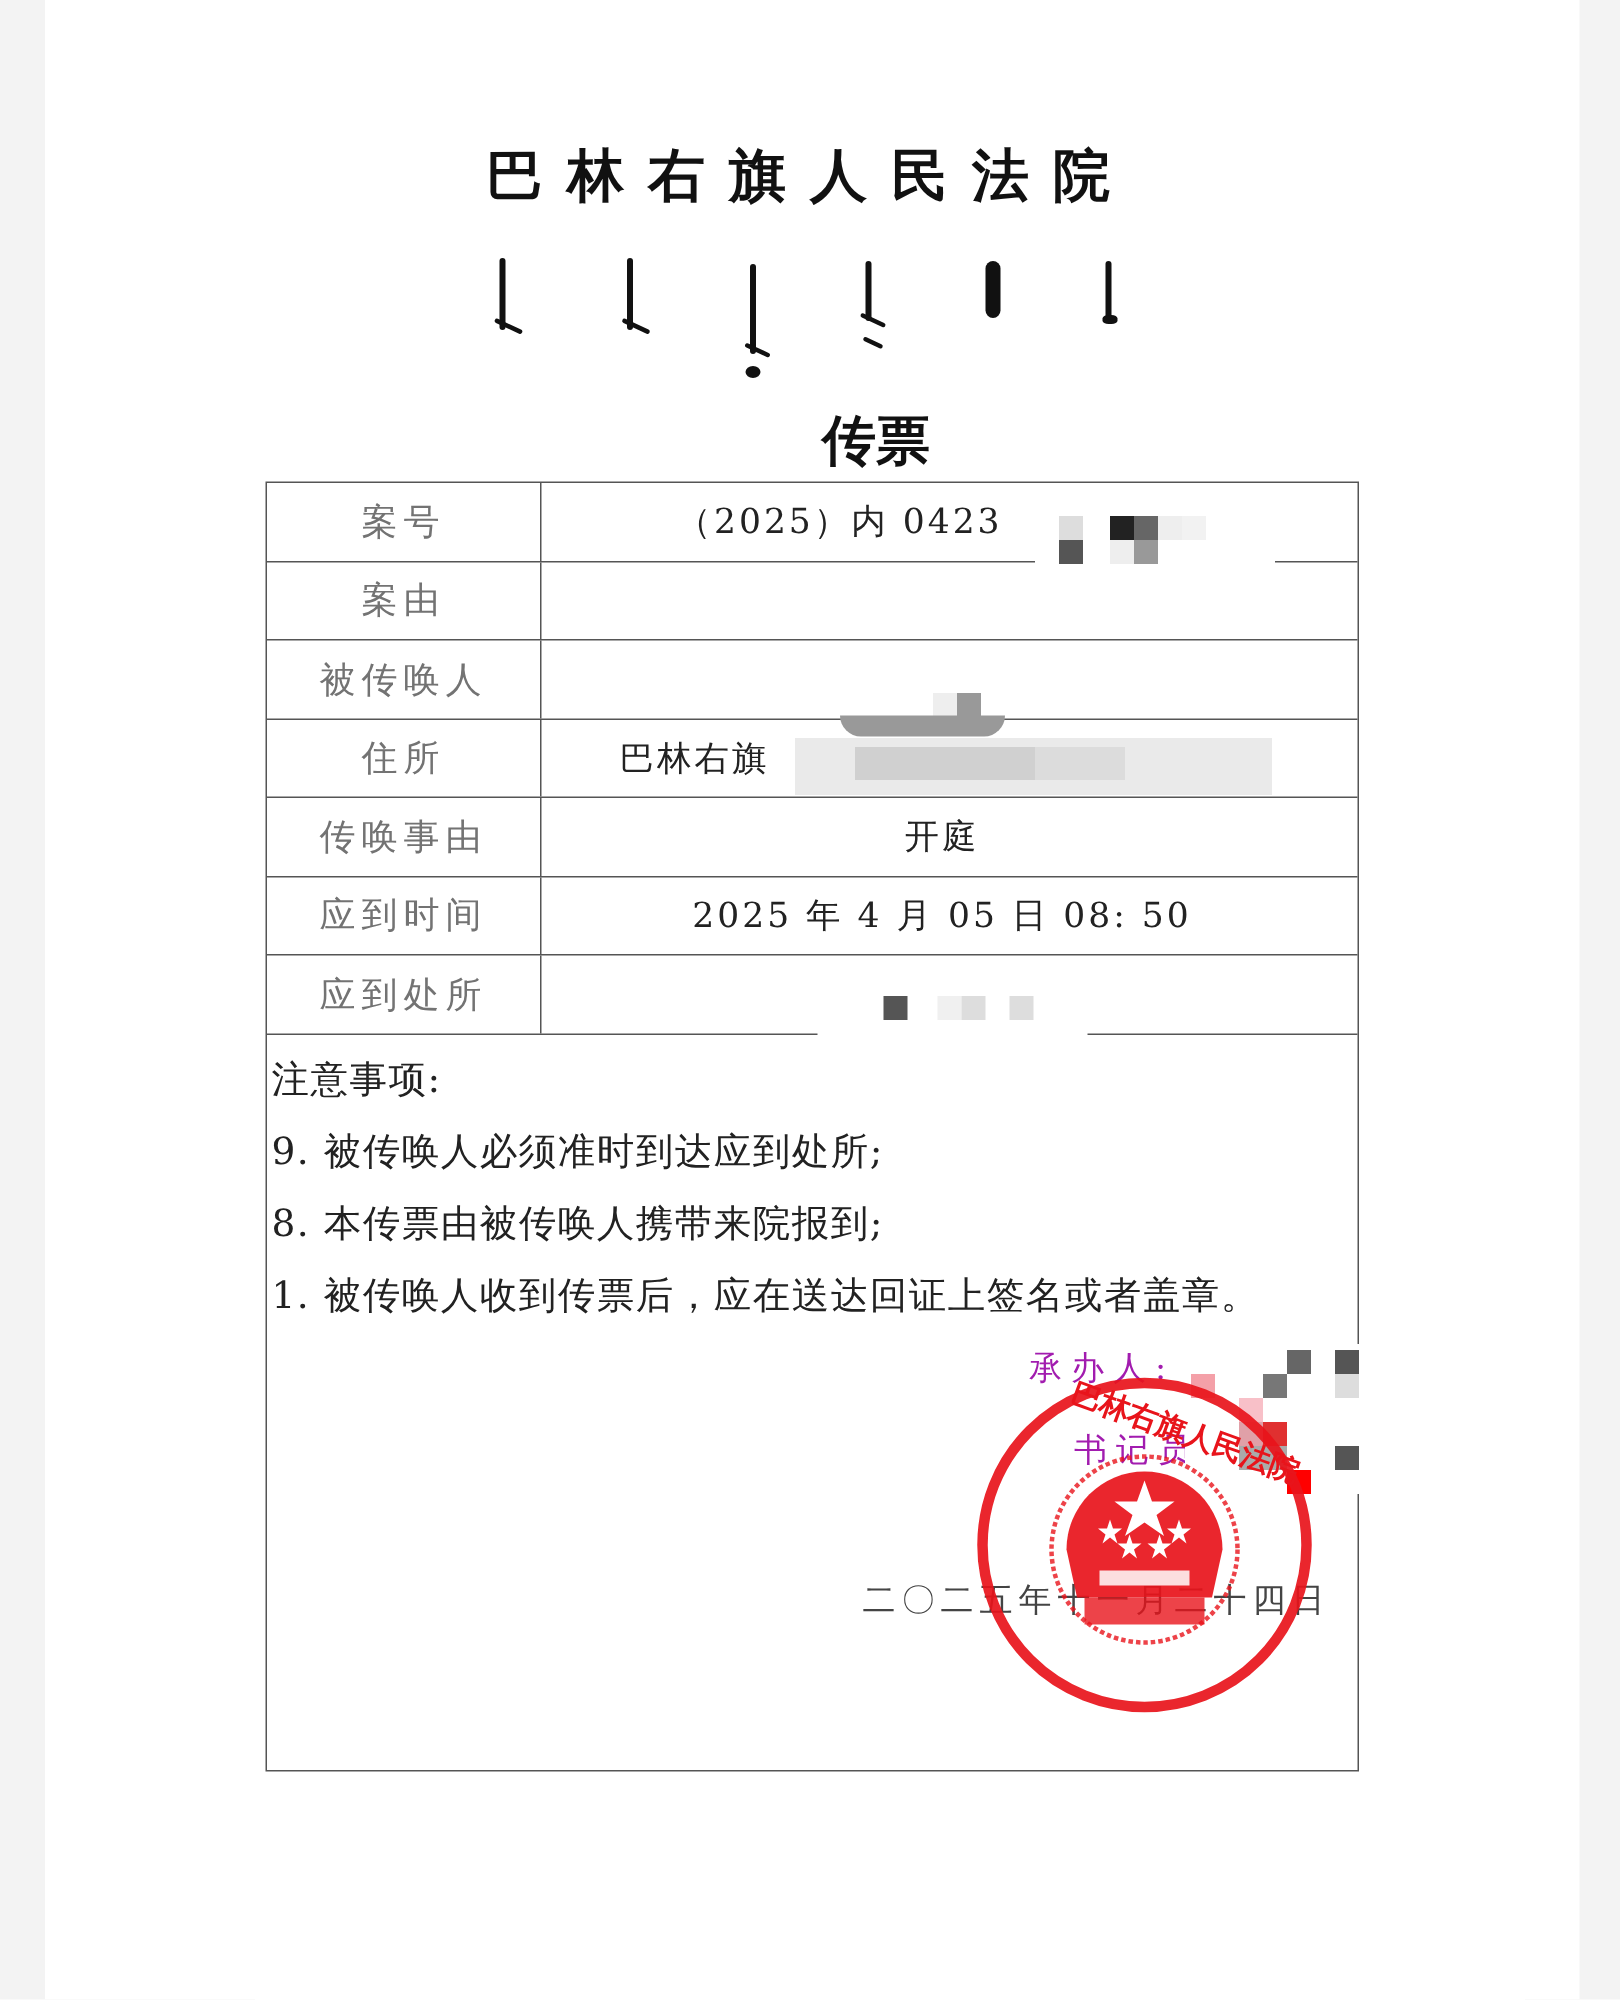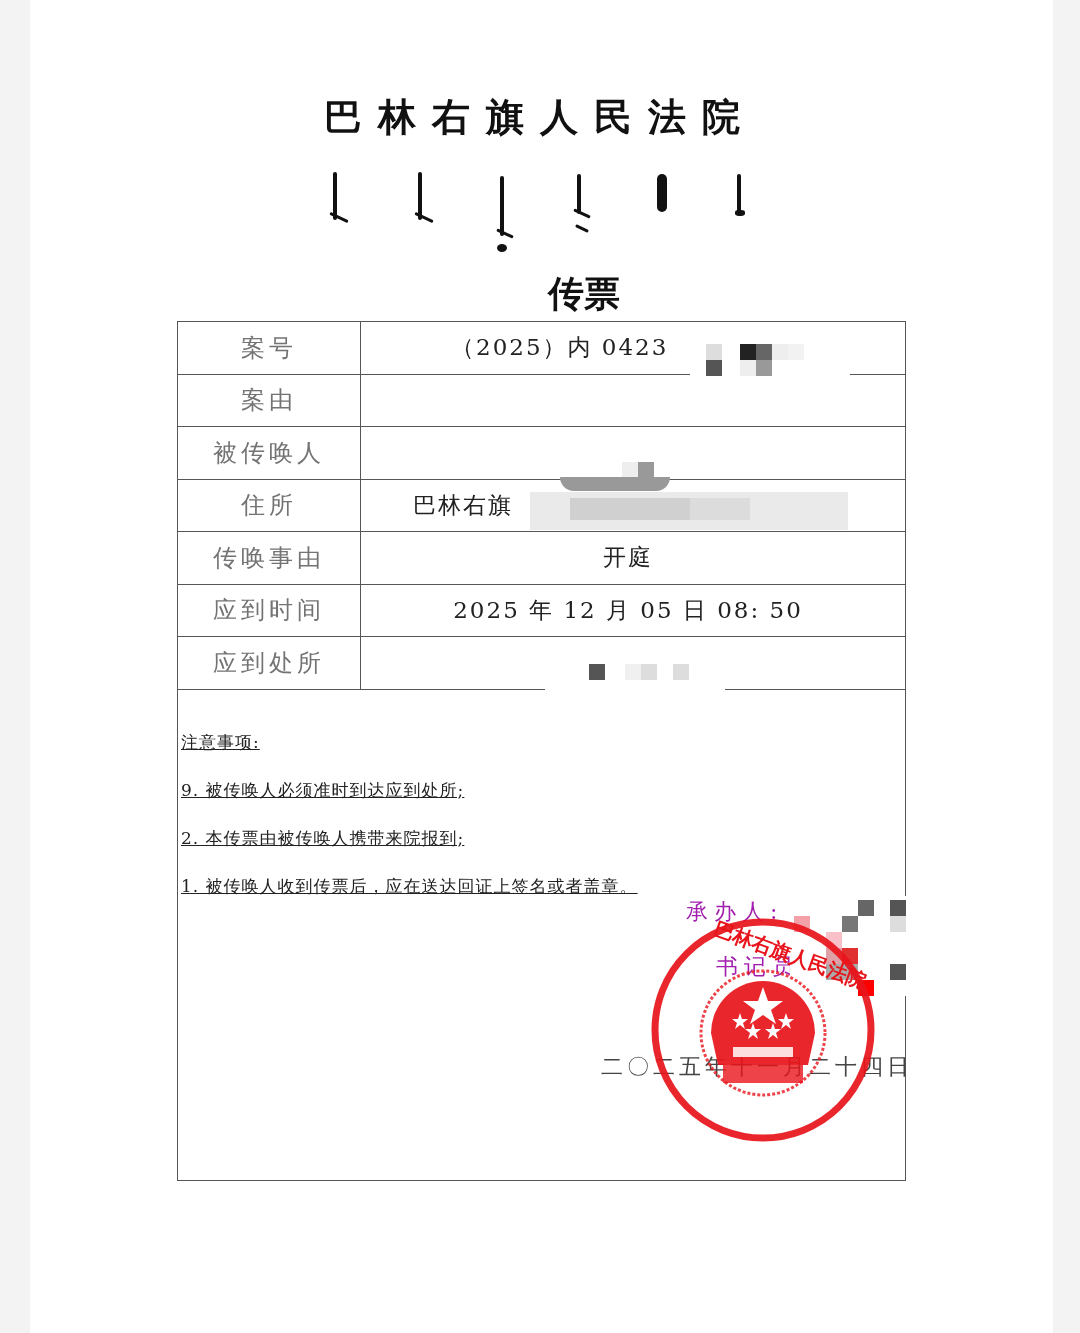--- a/index.html
+++ b/index.html
@@ -34,29 +34,29 @@
     position:absolute; left:0; top:0; width:183px; height:100%; border-right:1.5px solid #555;
     box-sizing:border-box; display:flex; align-items:center; justify-content:center;
     font-size:24px; letter-spacing:4px; color:#737373;
   }
   .row .value {
     position:absolute; left:173px; top:0; right:0; height:100%;
     display:flex; align-items:center; justify-content:center;
     font-size:23px; letter-spacing:2px; color:#222;
   }
   .row .value.left { justify-content:flex-start; padding-left:62px; box-sizing:border-box; }
-  .notes { position:absolute; left:3px; top:400px; font-size:17px; color:#222;text-decoration:underline; }
+  .notes { position:absolute; left:3px; top:378px; font-size:25px; color:#222; }
   .notes div { height:48px; line-height:40px; letter-spacing:1px; }
   .sig { position:absolute; font-size:22px; color:#a21caf; letter-spacing:6px; }
   .mosaic { position:absolute; }
   .px { position:absolute; width:16px; height:16px; }
   .stamp {
     position:absolute; left:648px; top:915px; width:230px; height:230px;
   }
-  .date-line { position:absolute; left:575px; top:1052px; font-size:22px; color:#444; letter-spacing:4px;margin-left:26px; }
+  .date-line { position:absolute; left:575px; top:1052px; font-size:22px; color:#444; letter-spacing:4px; }
 </style>
 </head>
 <body>
 
 <div class="page"></div>
 
 <div class="court-title">巴林右旗人民法院</div>
 
 <div class="mongol-row">
   <div class="mongol-stroke" style="left:8px;top:0;width:4px;height:48px"></div>
@@ -91,31 +91,31 @@
   <div class="row" style="top:157.5px">
     <div class="label">住所</div>
     <div class="value left">巴林右旗</div>
   </div>
   <div class="row" style="top:210px">
     <div class="label">传唤事由</div>
     <div class="value">开庭</div>
   </div>
   <div class="row" style="top:262.5px">
     <div class="label">应到时间</div>
-    <div class="value">2025 年 12 月 05 日 08: 50</div>
+    <div class="value">2025 年 4 月 05 日 08: 50</div>
   </div>
   <div class="row" style="top:315px">
     <div class="label">应到处所</div>
     <div class="value"></div>
   </div>
 
   <div class="notes">
     <div>注意事项:</div>
     <div>9. 被传唤人必须准时到达应到处所;</div>
-    <div>2. 本传票由被传唤人携带来院报到;</div>
+    <div>8. 本传票由被传唤人携带来院报到;</div>
     <div>1. 被传唤人收到传票后，应在送达回证上签名或者盖章。</div>
   </div>
 </div>
 
 <div class="mosaic" style="left:690px;top:340px;width:160px;height:40px;background:#fff">
   <div class="px" style="left:16px;top:4px;background:#ddd"></div>
   <div class="px" style="left:16px;top:20px;background:#555"></div>
   <div class="px" style="left:50px;top:4px;background:#222"></div>
   <div class="px" style="left:66px;top:4px;background:#666"></div>
   <div class="px" style="left:66px;top:20px;background:#999"></div>

